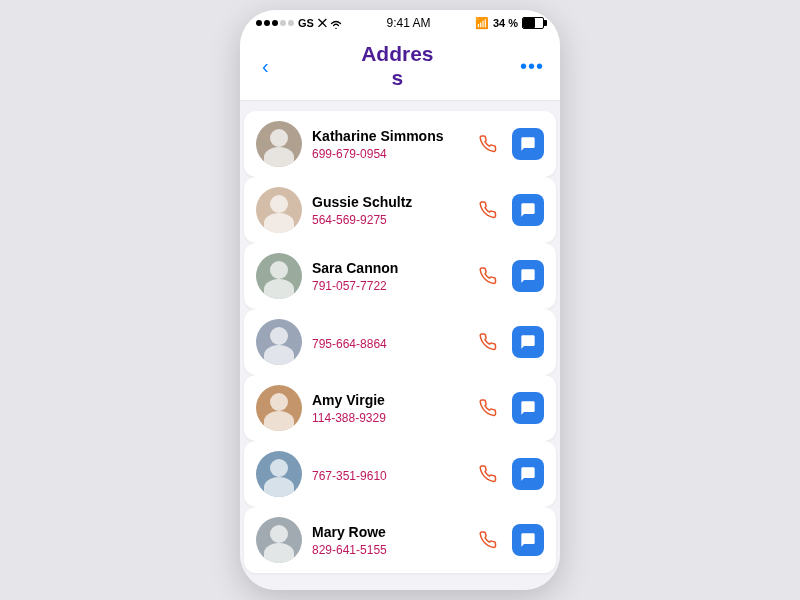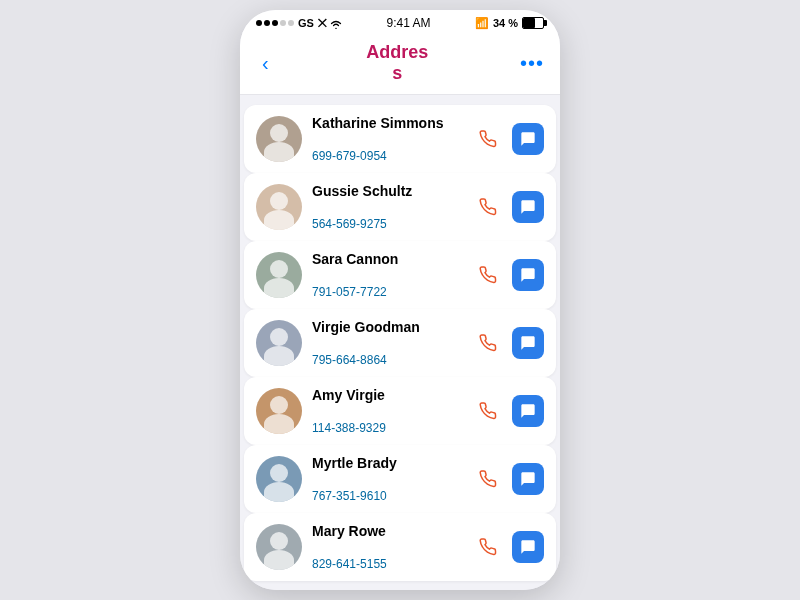--- a/index.html
+++ b/index.html
@@ -59,23 +59,23 @@
     }
 
     .nav-back {
       font-size: 20px;
       color: #007aff;
       cursor: pointer;
       padding: 2px 6px;
     }
 
     .nav-title {
-      font-size: 18px;
+      font-size: 21px;
       font-weight: 600;
-      color: #be185d;
+      color: #4c1d95;
       text-align: center;
     }
 
     .nav-more {
       font-size: 20px;
       color: #007aff;
       cursor: pointer;
       letter-spacing: 1px;
     }
 
@@ -125,22 +125,22 @@
       font-size: 14px;
       font-weight: 600;
       color: #000;
       white-space: nowrap;
       overflow: hidden;
       text-overflow: ellipsis;
     }
 
     .contact-phone {
       font-size: 12px;
-      color: #0369a1;
-      margin-top: 18px;
+      color: #be185d;
+      margin-top: 3px;
     }
 
     .contact-actions {
       display: flex;
       gap: 8px;
       align-items: center;
     }
 
     .action-btn {
       width: 32px;
@@ -320,21 +320,20 @@
     </div>
 
     <div class="contact-card">
       <div class="avatar av-4">
         <div class="person-silhouette">
           <div class="person-head"></div>
           <div class="person-body"></div>
         </div>
       </div>
       <div class="contact-info">
-        <div class="contact-name">Virgie Goodman</div>
         <div class="contact-phone">795-664-8864</div>
       </div>
       <div class="contact-actions">
         <button class="action-btn action-call">
           <svg width="18" height="18" viewBox="0 0 24 24" fill="none" stroke="#e8562a" stroke-width="2" stroke-linecap="round" stroke-linejoin="round">
               <path d="M22 16.92v3a2 2 0 0 1-2.18 2 19.79 19.79 0 0 1-8.63-3.07A19.5 19.5 0 0 1 4.69 12 19.79 19.79 0 0 1 1.63 3.4 2 2 0 0 1 3.6 1.23h3a2 2 0 0 1 2 1.72c.127.96.361 1.903.7 2.81a2 2 0 0 1-.45 2.11L7.91 8.91a16 16 0 0 0 6 6l.91-.91a2 2 0 0 1 2.11-.45c.907.339 1.85.573 2.81.7A2 2 0 0 1 21.73 16.92z"></path>
             </svg>
         </button>
         <button class="action-btn action-msg">
           <svg width="16" height="16" viewBox="0 0 24 24" fill="white">
@@ -370,21 +369,20 @@
     </div>
 
     <div class="contact-card">
       <div class="avatar av-6">
         <div class="person-silhouette">
           <div class="person-head"></div>
           <div class="person-body"></div>
         </div>
       </div>
       <div class="contact-info">
-        <div class="contact-name">Myrtle Brady</div>
         <div class="contact-phone">767-351-9610</div>
       </div>
       <div class="contact-actions">
         <button class="action-btn action-call">
           <svg width="18" height="18" viewBox="0 0 24 24" fill="none" stroke="#e8562a" stroke-width="2" stroke-linecap="round" stroke-linejoin="round">
               <path d="M22 16.92v3a2 2 0 0 1-2.18 2 19.79 19.79 0 0 1-8.63-3.07A19.5 19.5 0 0 1 4.69 12 19.79 19.79 0 0 1 1.63 3.4 2 2 0 0 1 3.6 1.23h3a2 2 0 0 1 2 1.72c.127.96.361 1.903.7 2.81a2 2 0 0 1-.45 2.11L7.91 8.91a16 16 0 0 0 6 6l.91-.91a2 2 0 0 1 2.11-.45c.907.339 1.85.573 2.81.7A2 2 0 0 1 21.73 16.92z"></path>
             </svg>
         </button>
         <button class="action-btn action-msg">
           <svg width="16" height="16" viewBox="0 0 24 24" fill="white">

